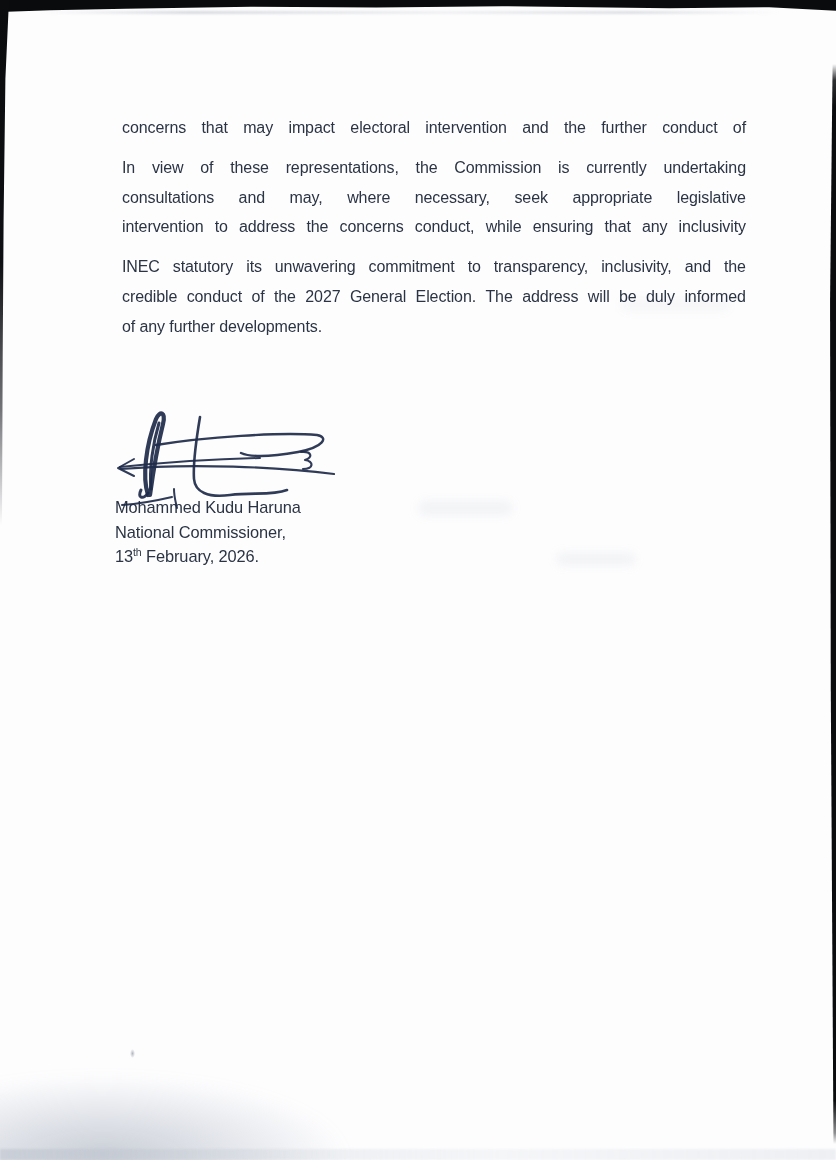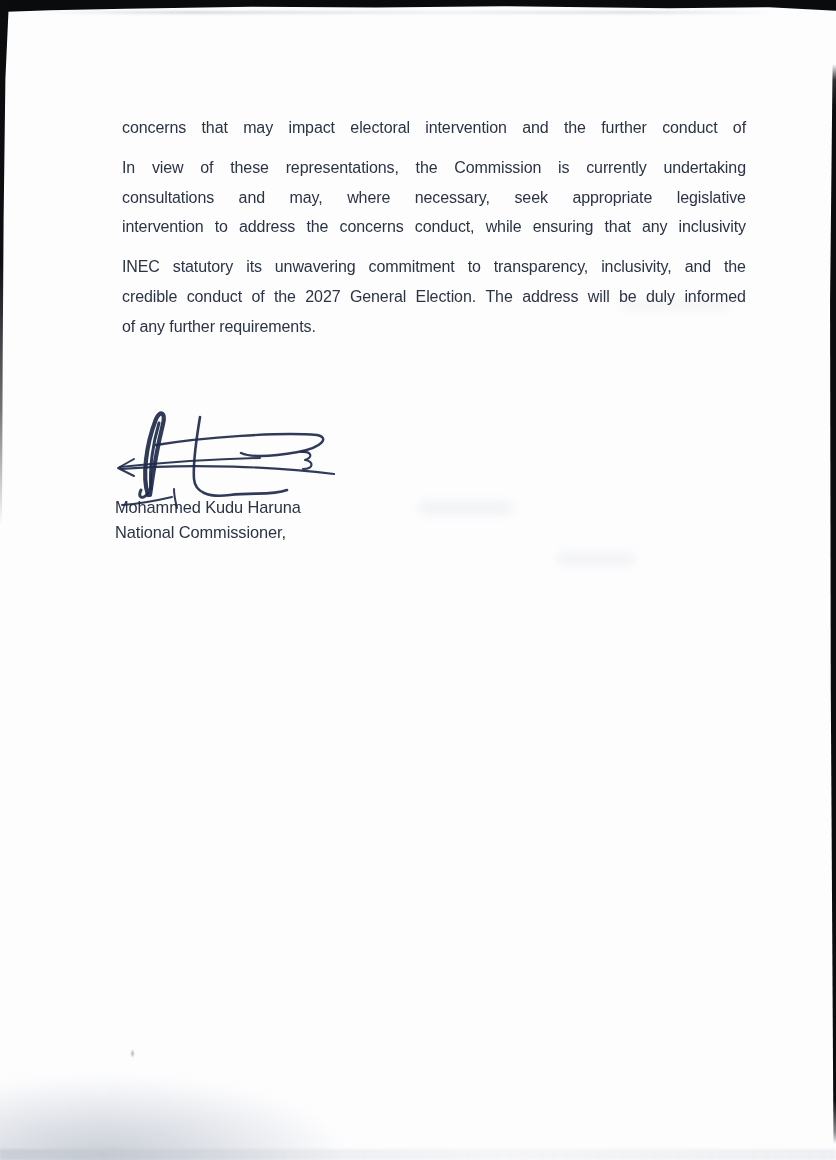--- a/index.html
+++ b/index.html
@@ -156,27 +156,28 @@
           <span>2027</span>
           <span>General</span>
           <span>Election.</span>
           <span>The</span>
           <span>address</span>
           <span>will</span>
           <span>be</span>
           <span>duly</span>
           <span>informed</span>
         </span>
-      <span class="line">of any further requirements.</span>
+      <span class="line">of any further developments.</span>
     </p>
   </div>
 
   <div class="sig-block">
     <span class="sline">Mohammed Kudu Haruna</span>
     <span class="sline">National Commissioner,</span>
+    <span class="sline"><span>13</span><sup>th</sup><span> February, 2026.</span></span>
   </div>
 
   <svg class="signature-svg" width="270" height="107" viewBox="0 0 270 107">
     <path d="M 38 90 C 32 72, 36 40, 46 14 C 50 5, 56 7, 53 19 C 47 43, 43 68, 40 90" stroke-width="4.2"></path>
     <path d="M 41 84 C 39 64, 43 38, 49 18" stroke-width="3"></path>
     <path d="M 38 88 C 33 95, 27 93, 31 85" stroke-width="3"></path>
     <path d="M 90 12 C 86 36, 83 60, 84 74 C 85 87, 98 93, 120 90 C 142 87, 162 91, 177 85" stroke-width="2.6"></path>
     <path d="M 46 40 C 95 32, 170 27, 207 30 C 219 32, 214 42, 188 47 C 160 52, 140 52, 131 48" stroke-width="2.4"></path>
     <path d="M 191 47 C 201 46, 204 52, 195 55 C 204 56, 204 64, 193 64" stroke-width="2.2"></path>
     <path d="M 224 69 C 170 62, 80 58, 11 64" stroke-width="2.2"></path>

